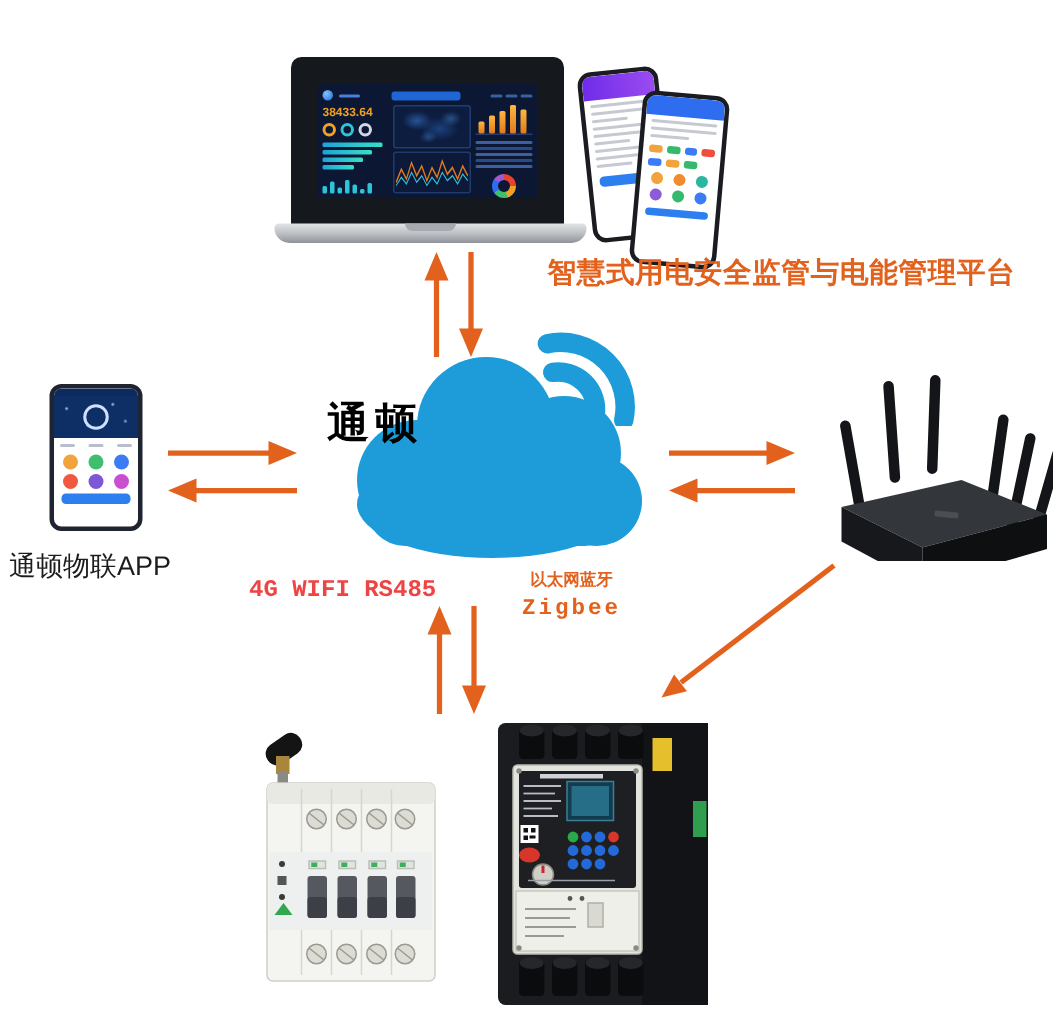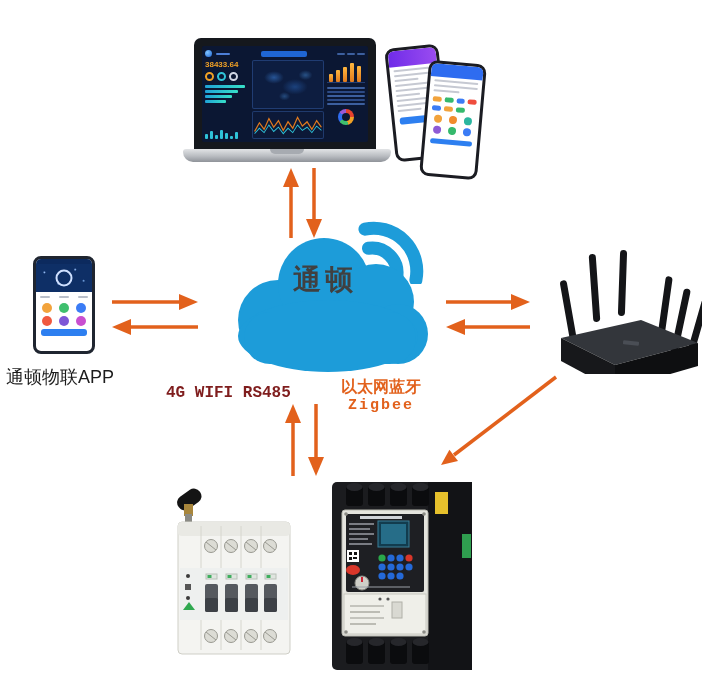--- a/index.html
+++ b/index.html
@@ -1,20 +1,20 @@
 <!DOCTYPE html>
 <html><head>
 <meta charset="utf-8">
 <style>
   html,body{margin:0;padding:0;background:#ffffff;font-family:"Liberation Sans","DejaVu Sans",sans-serif;}
   #canvas{position:relative;width:702px;height:675px;background:#fff;overflow:hidden;}
   .abs{position:absolute;}
 
   
-  #laptop-screen{left:194px;top:38px;width:182px;height:112px;background:#15181d;border-radius:7px 7px 0 0;padding:8px;box-sizing:border-box;}
+  #laptop-screen{left:194px;top:38px;width:182px;height:112px;background:#15181d;border-radius:7px 7px 0 0;padding:18px;box-sizing:border-box;}
   #dashboard{position:relative;width:100%;height:100%;background:#0b1733;border-radius:2px;padding:3px;box-sizing:border-box;display:flex;flex-direction:column;gap:2px;overflow:hidden;}
   .dash-topbar{height:9px;display:flex;align-items:center;gap:4px;}
   .dash-logo{width:7px;height:7px;border-radius:50%;background:radial-gradient(circle at 35% 35%,#7fc4ff,#1f66d4);}
   .dash-logo-line{width:14px;height:2px;background:#4d7fd8;border-radius:1px;}
   .dash-title-pill{margin:0 auto;width:46px;height:6px;background:#1f66d4;border-radius:2px;}
   .dash-top-right{display:flex;gap:2px;}
   .dash-top-right i{display:block;width:8px;height:2px;background:#3c5f9e;border-radius:1px;}
   .dash-body{flex:1;display:flex;gap:3px;min-height:0;}
   .dash-col{display:flex;flex-direction:column;gap:2px;}
   .dash-left{width:44px;}
@@ -61,28 +61,28 @@
   #phone-front .hdr{height:13px;background:#2e6cf0;}
   .pill-row{display:flex;gap:3px;padding:2px 4px;}
   .pill-row i{display:block;width:9px;height:5px;border-radius:2px;}
   .icon-grid{display:grid;grid-template-columns:repeat(3,1fr);gap:3px 0;justify-items:center;padding:2px 4px;}
   .icon-grid i{display:block;width:8px;height:8px;border-radius:50%;}
 
   
   #platform-caption{left:352px;top:172px;width:338px;text-align:center;color:#e2611c;font-weight:700;}
   #platform-caption .l1{font-size:19px;line-height:21px;letter-spacing:.5px;}
   #platform-caption .l2{font-size:18px;line-height:20px;}
-  #link-label-south{left:166px;top:384px;width:134px;color:#7f1d1d;font-family:"Liberation Mono","DejaVu Sans Mono",monospace;font-weight:700;font-size:16px;}
+  #link-label-south{left:166px;top:384px;width:134px;color:#ef4444;font-family:"Liberation Mono","DejaVu Sans Mono",monospace;font-weight:700;font-size:16px;}
   #link-label-east{left:326px;top:379px;width:110px;text-align:center;color:#e2611c;font-family:"Liberation Mono","DejaVu Sans Mono",monospace;font-weight:700;}
-  #link-label-east .l1{font-size:16px;line-height:18px;}
+  #link-label-east .l1{font-size:11px;line-height:18px;}
   #link-label-east .l2{font-size:15px;line-height:17px;letter-spacing:2px;}
   #app-caption{left:6px;top:365px;width:120px;font-size:18px;color:#1c1c1c;font-weight:500;}
 
   
-  #cloud-label{left:218px;top:266px;width:214px;text-align:center;color:#404040;font-weight:600;font-family:Liberation Mono, monospace;}
+  #cloud-label{left:218px;top:266px;width:214px;text-align:left;color:#000000;font-weight:600;}
   #cloud-label .l1{font-size:28px;line-height:32px;letter-spacing:4px;}
   #cloud-label .l2{font-size:27px;line-height:32px;letter-spacing:2px;}
 
   
   #left-phone{left:33px;top:256px;width:62px;height:98px;border:3px solid #1f2530;border-radius:8px;background:#fff;box-sizing:border-box;overflow:hidden;}
   #left-phone .statusbar{height:5px;background:#0c2a5e;}
   #left-phone .hero{height:28px;background:
       radial-gradient(1.5px 1.5px at 15% 30%,#9fc6ff,transparent),
       radial-gradient(1.5px 1.5px at 70% 20%,#9fc6ff,transparent),
       radial-gradient(1.5px 1.5px at 40% 70%,#7fb0f0,transparent),
@@ -211,20 +211,21 @@
         <i style="background:#f08c2e"></i>
         <i style="background:#2ab6a0"></i>
       <i style="background:#8e5bd6"></i>
         <i style="background:#35b96d"></i>
         <i style="background:#3b7cf5"></i>
     </div>
     <div class="btn-bar" style="height:5px"></div>
   </div>
 
   <div class="abs" id="platform-caption">
+    <div class="l1">智慧式用电安全监管与电能管理平台</div>
   </div>
 
   <svg class="abs" style="left:0;top:0" width="702" height="675">
     <g>
       <line x1="291" y1="238" x2="291" y2="184" stroke="#e2611c" stroke-width="3.5"></line>
       <polygon points="291,168 283,187 299,187" fill="#e2611c"></polygon>
     </g>
     <g>
       <line x1="314" y1="168" x2="314" y2="221" stroke="#e2611c" stroke-width="3.5"></line>
       <polygon points="314,238 306,219 322,219" fill="#e2611c"></polygon>

